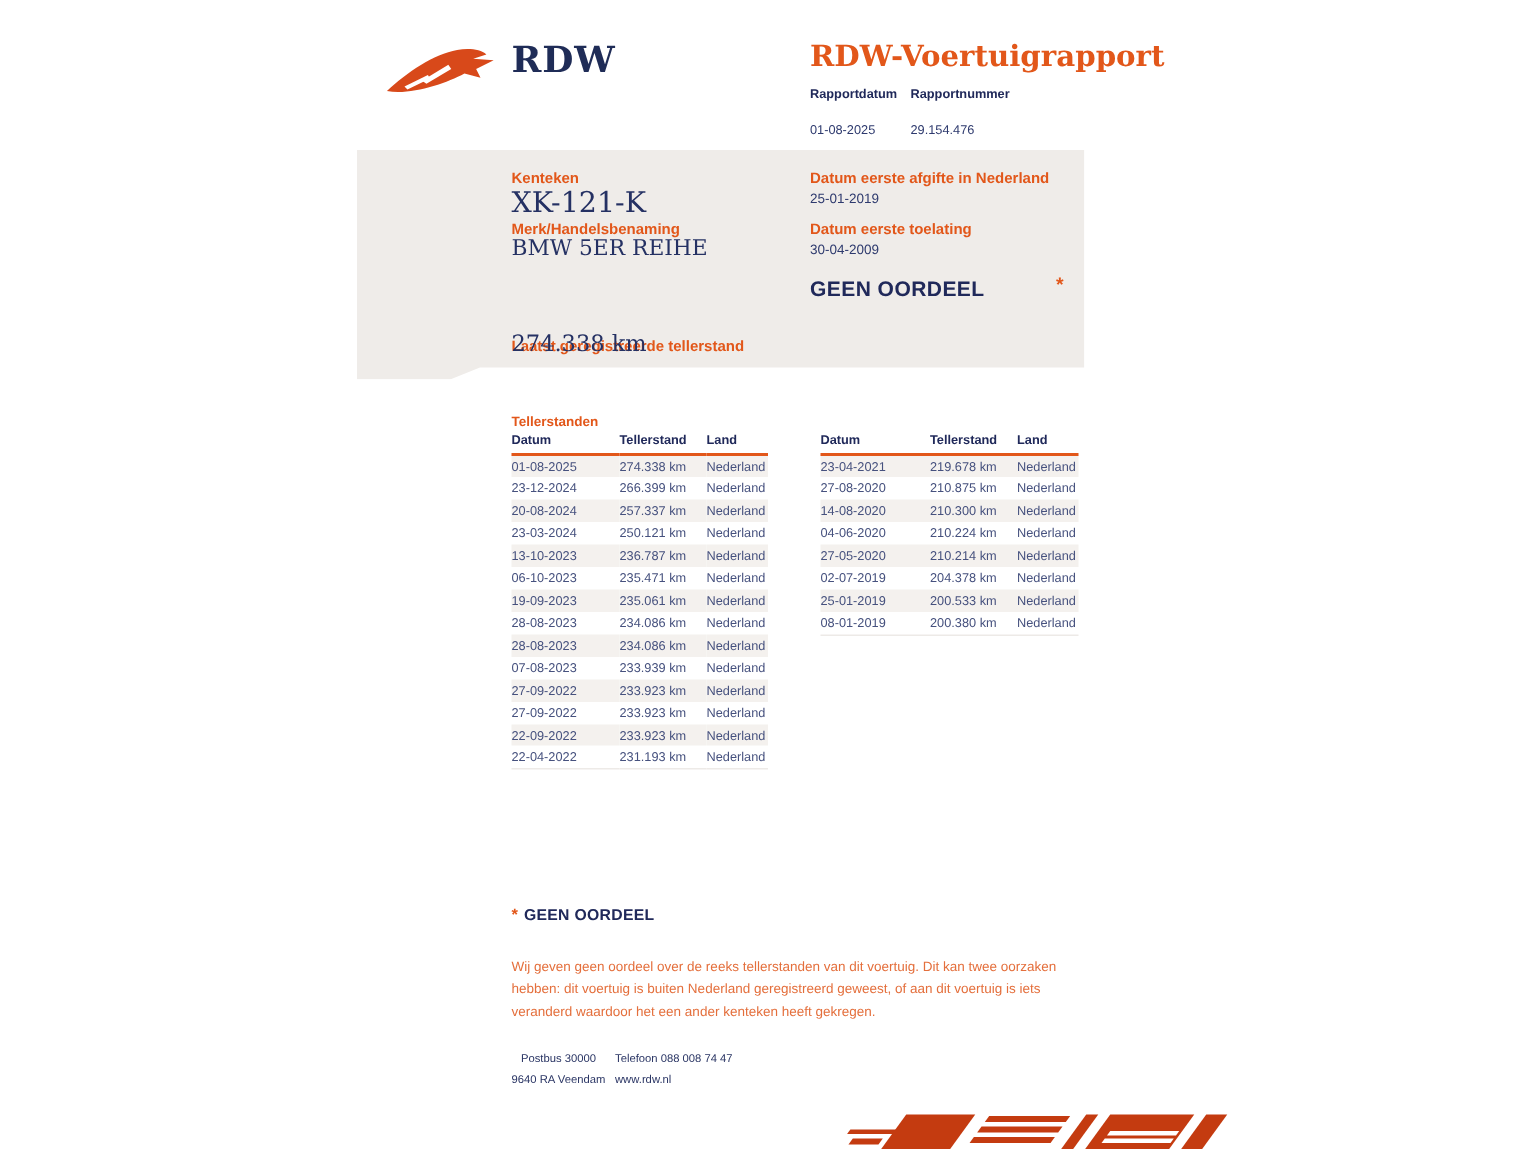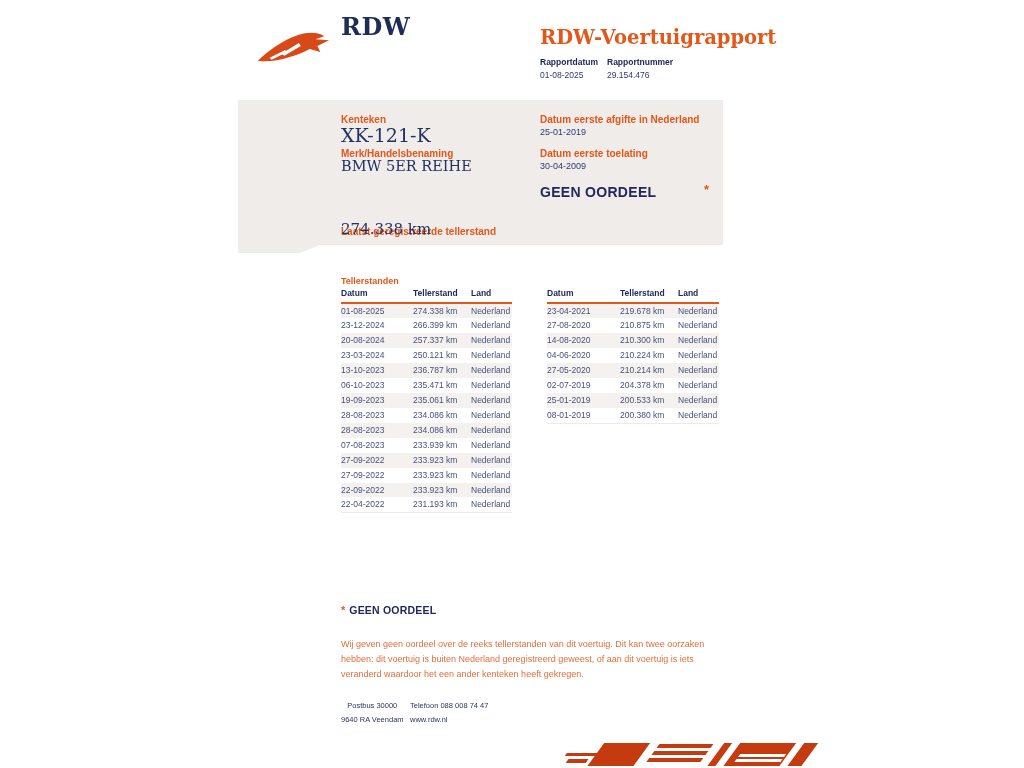--- a/index.html
+++ b/index.html
@@ -6,26 +6,26 @@
     --orange:#E2571A; --orange-body:#E46F3C; --logo-orange:#D8491A;
     --navy:#20295A; --ink:#2E3A6E; --table-ink:#46517E;
     --box-bg:#EFECE9; --stripe:#F4F1EE; --deco-red:#C43B10;
   }
   *{box-sizing:border-box;margin:0;padding:0;}
   body{background:#fff;font-family:"Liberation Sans",sans-serif;}
   .page{position:relative;width:1024px;height:768px;background:#fff;overflow:hidden;}
 
   
   .logo-svg{position:absolute;left:256px;top:26px;width:78px;height:42px;}
-  .logo-text{position:absolute;left:341px;top:12px;font-family:"DejaVu Serif",serif;
+  .logo-text{position:absolute;left:341px;top:25px;font-family:"DejaVu Serif",serif;
     font-size:24px;font-weight:600;color:#1F2C57;letter-spacing:.5px;}
   .doc-title{position:absolute;left:540px;top:26px;font-family:"DejaVu Serif",serif;
     font-size:19.5px;font-weight:bold;color:var(--orange,#E2571A);}
   .hdr-meta{position:absolute;left:540px;top:57px;display:grid;
-    grid-template-columns:67px auto;grid-auto-rows:12px;row-gap:1px;}
+    grid-template-columns:67px auto;grid-auto-rows:12px;row-gap:12px;}
   .hdr-meta .lbl{font-size:8.5px;font-weight:bold;color:var(--navy,#20295A);}
   .hdr-meta .val{font-size:8.5px;color:var(--ink,#2E3A6E);}
 
   
   .infobox{position:absolute;left:238px;top:100px;width:485px;height:153px;
     background:var(--box-bg,#EFECE9);
     clip-path:polygon(0 0,100% 0,100% 94.8%,16.9% 94.8%,12.8% 100%,0 100%);}
   .infobox .olabel{position:absolute;font-size:10px;font-weight:bold;color:var(--orange,#E2571A);}
   .serif-val{position:absolute;font-family:"DejaVu Serif",serif;color:#253163;}
   .sans-val{position:absolute;font-size:9px;color:var(--ink,#2E3A6E);}

